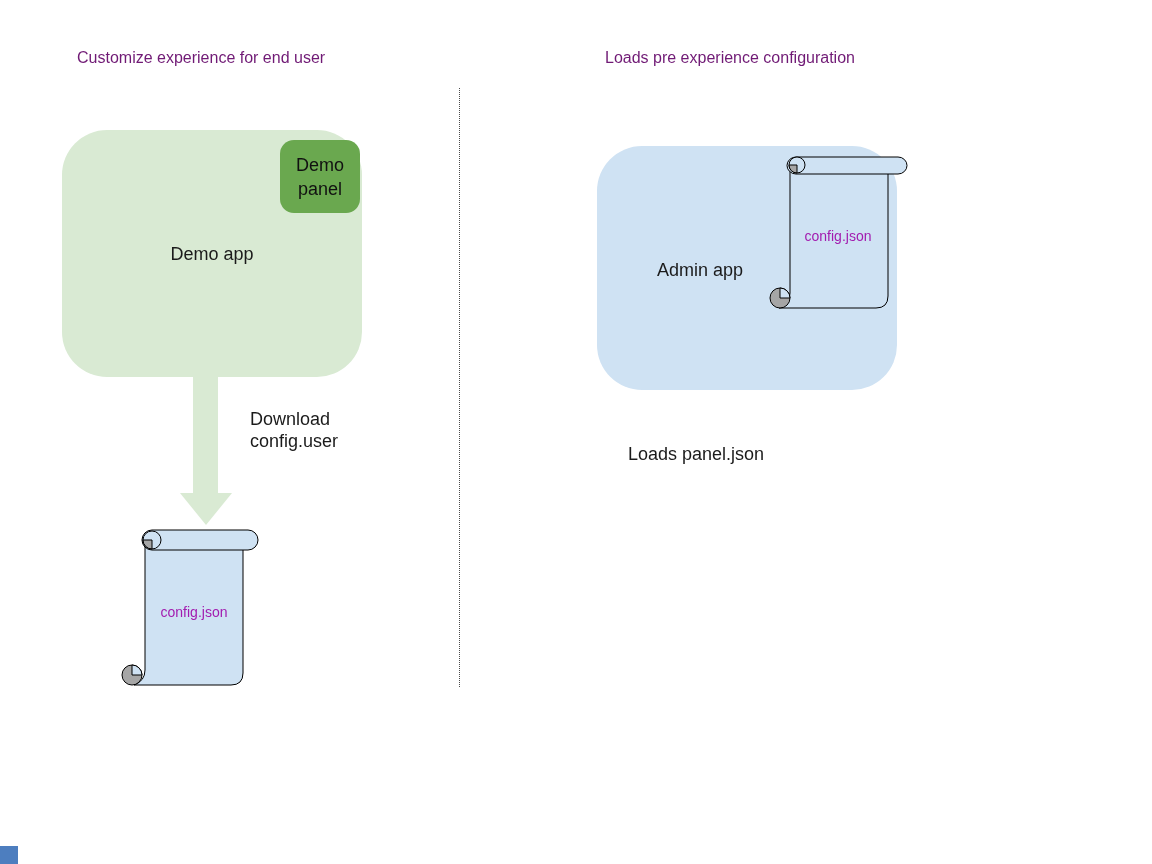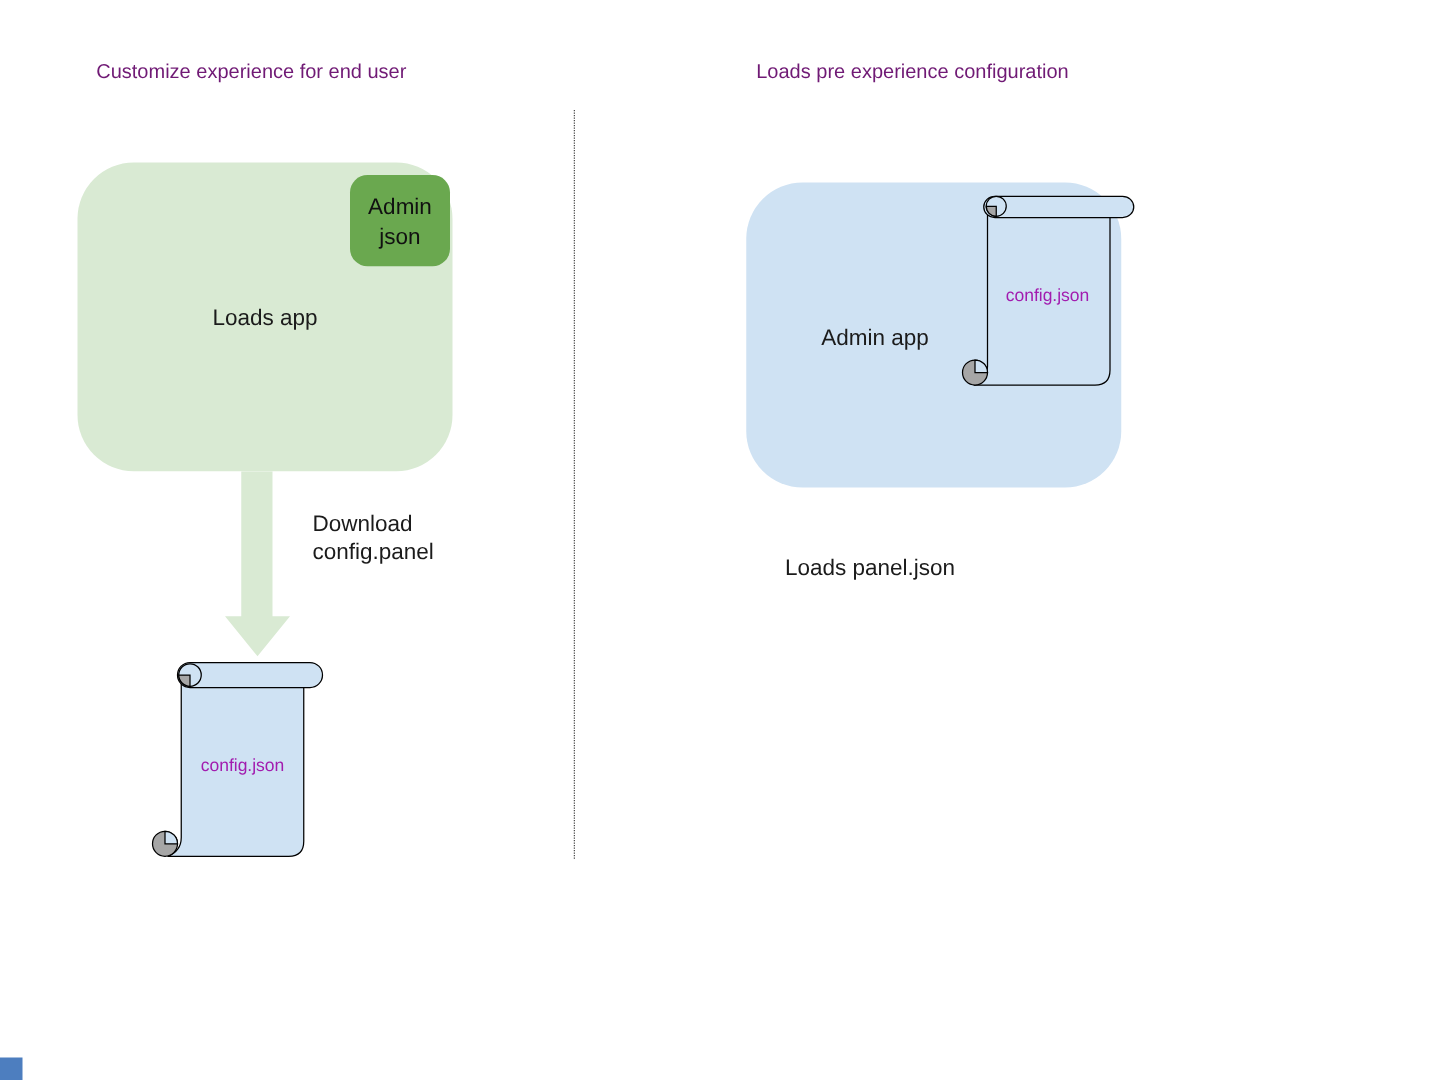--- a/index.html
+++ b/index.html
@@ -55,31 +55,31 @@
 
   
   .corner-marker{left:0;top:846px;width:18px;height:18px;background:#4d7ebf;}
 </style>
 </head>
 <body>
 
 <div class="abs title" style="left:77px;top:49px;">Customize experience for end user</div>
 
 <div class="abs admin-app-box"></div>
-<div class="abs shape-label admin-app-label">Loads app</div>
+<div class="abs shape-label admin-app-label">Demo app</div>
 
 <div class="abs admin-panel-box">
-  <span>Admin json</span>
+  <span>Demo panel</span>
 </div>
 
 <svg class="abs down-arrow" width="56" height="150" viewBox="0 0 56 150">
   <polygon class="arrow-fill" points="15,0 40,0 40,116 54,116 28,148 2,116 15,116"></polygon>
 </svg>
 
-<div class="abs shape-label download-label">Download config.panel</div>
+<div class="abs shape-label download-label">Download config.user</div>
 
 <svg class="abs scroll-svg scroll-left" width="142" height="160" viewBox="0 0 142 160">
   <path class="sb" d="M25 13 H123 V145 Q123 157 111 157 H14 Q25 153 25 142 Z"></path>
   <rect class="sb" x="22" y="2" width="116" height="20" rx="10"></rect>
   <circle class="sb" cx="32" cy="12" r="9"></circle>
   <path class="sg" d="M32 12 L32 21 A9 9 0 0 1 23 12 Z"></path>
   <circle class="sg" cx="12" cy="147" r="10"></circle>
   <path class="sb" d="M12 147 L22 147 A10 10 0 0 0 12 137 Z"></path>
 </svg>
 <div class="abs scroll-label scroll-left-label">config.json</div>

